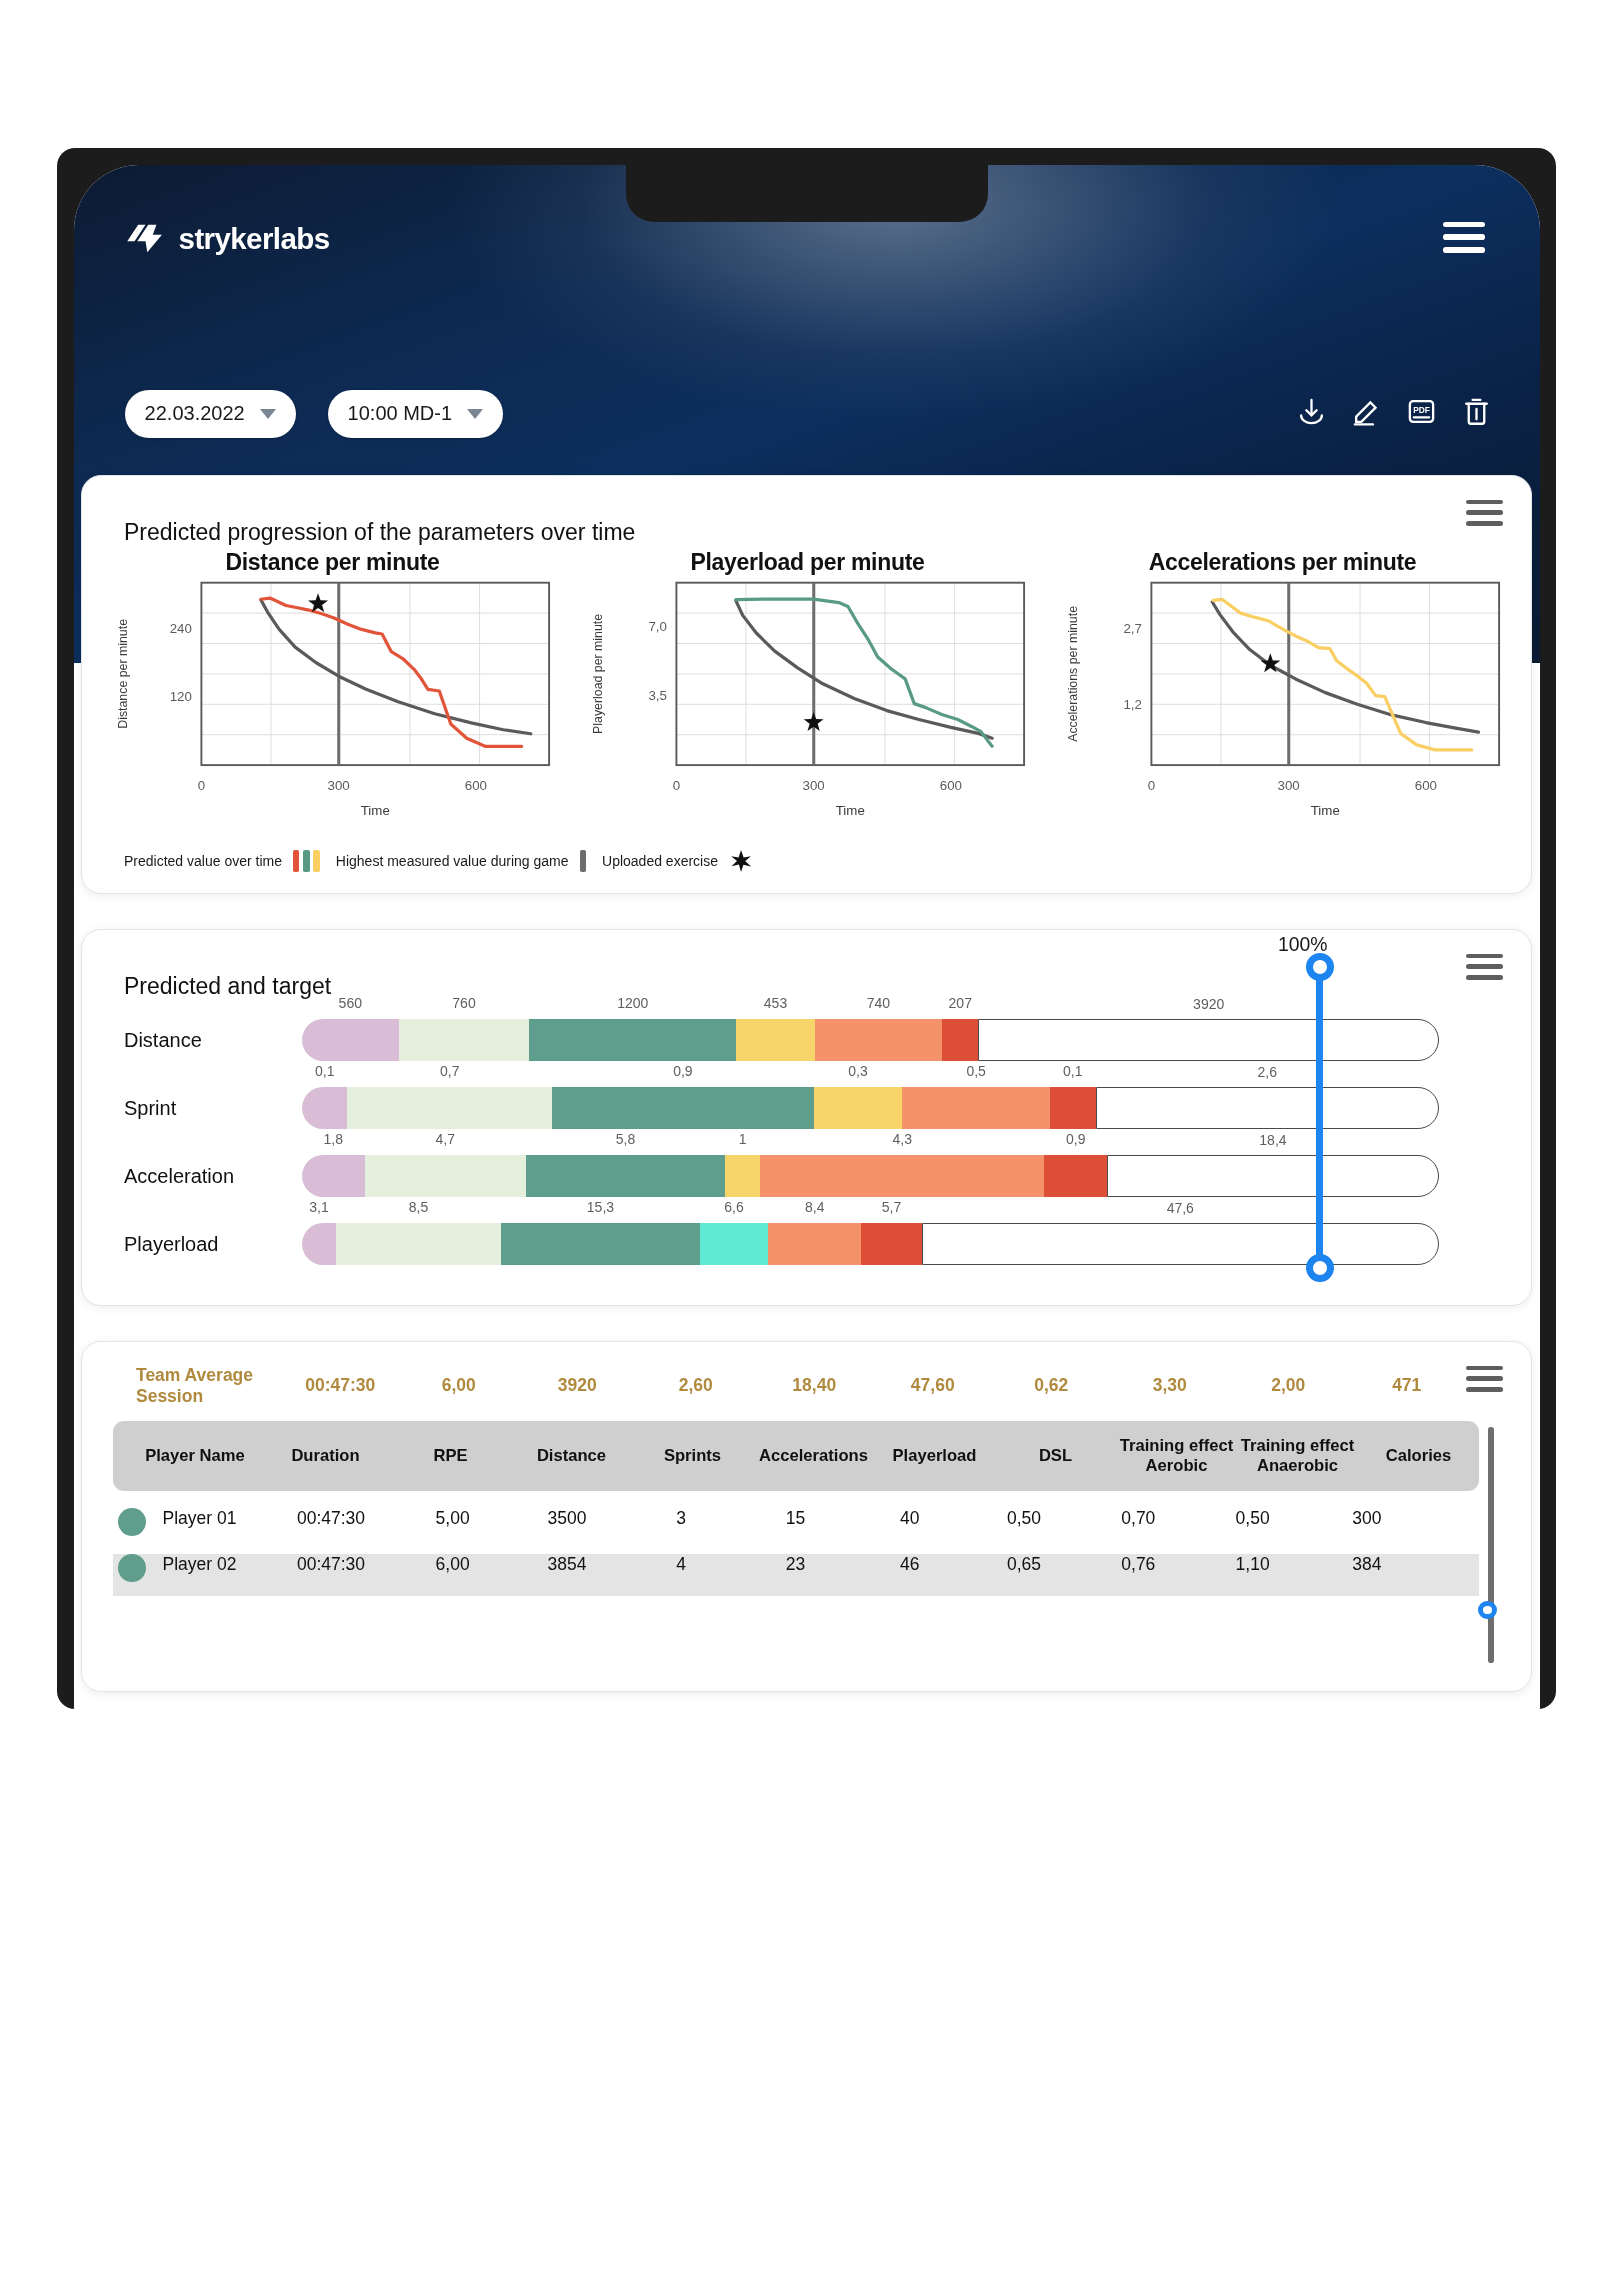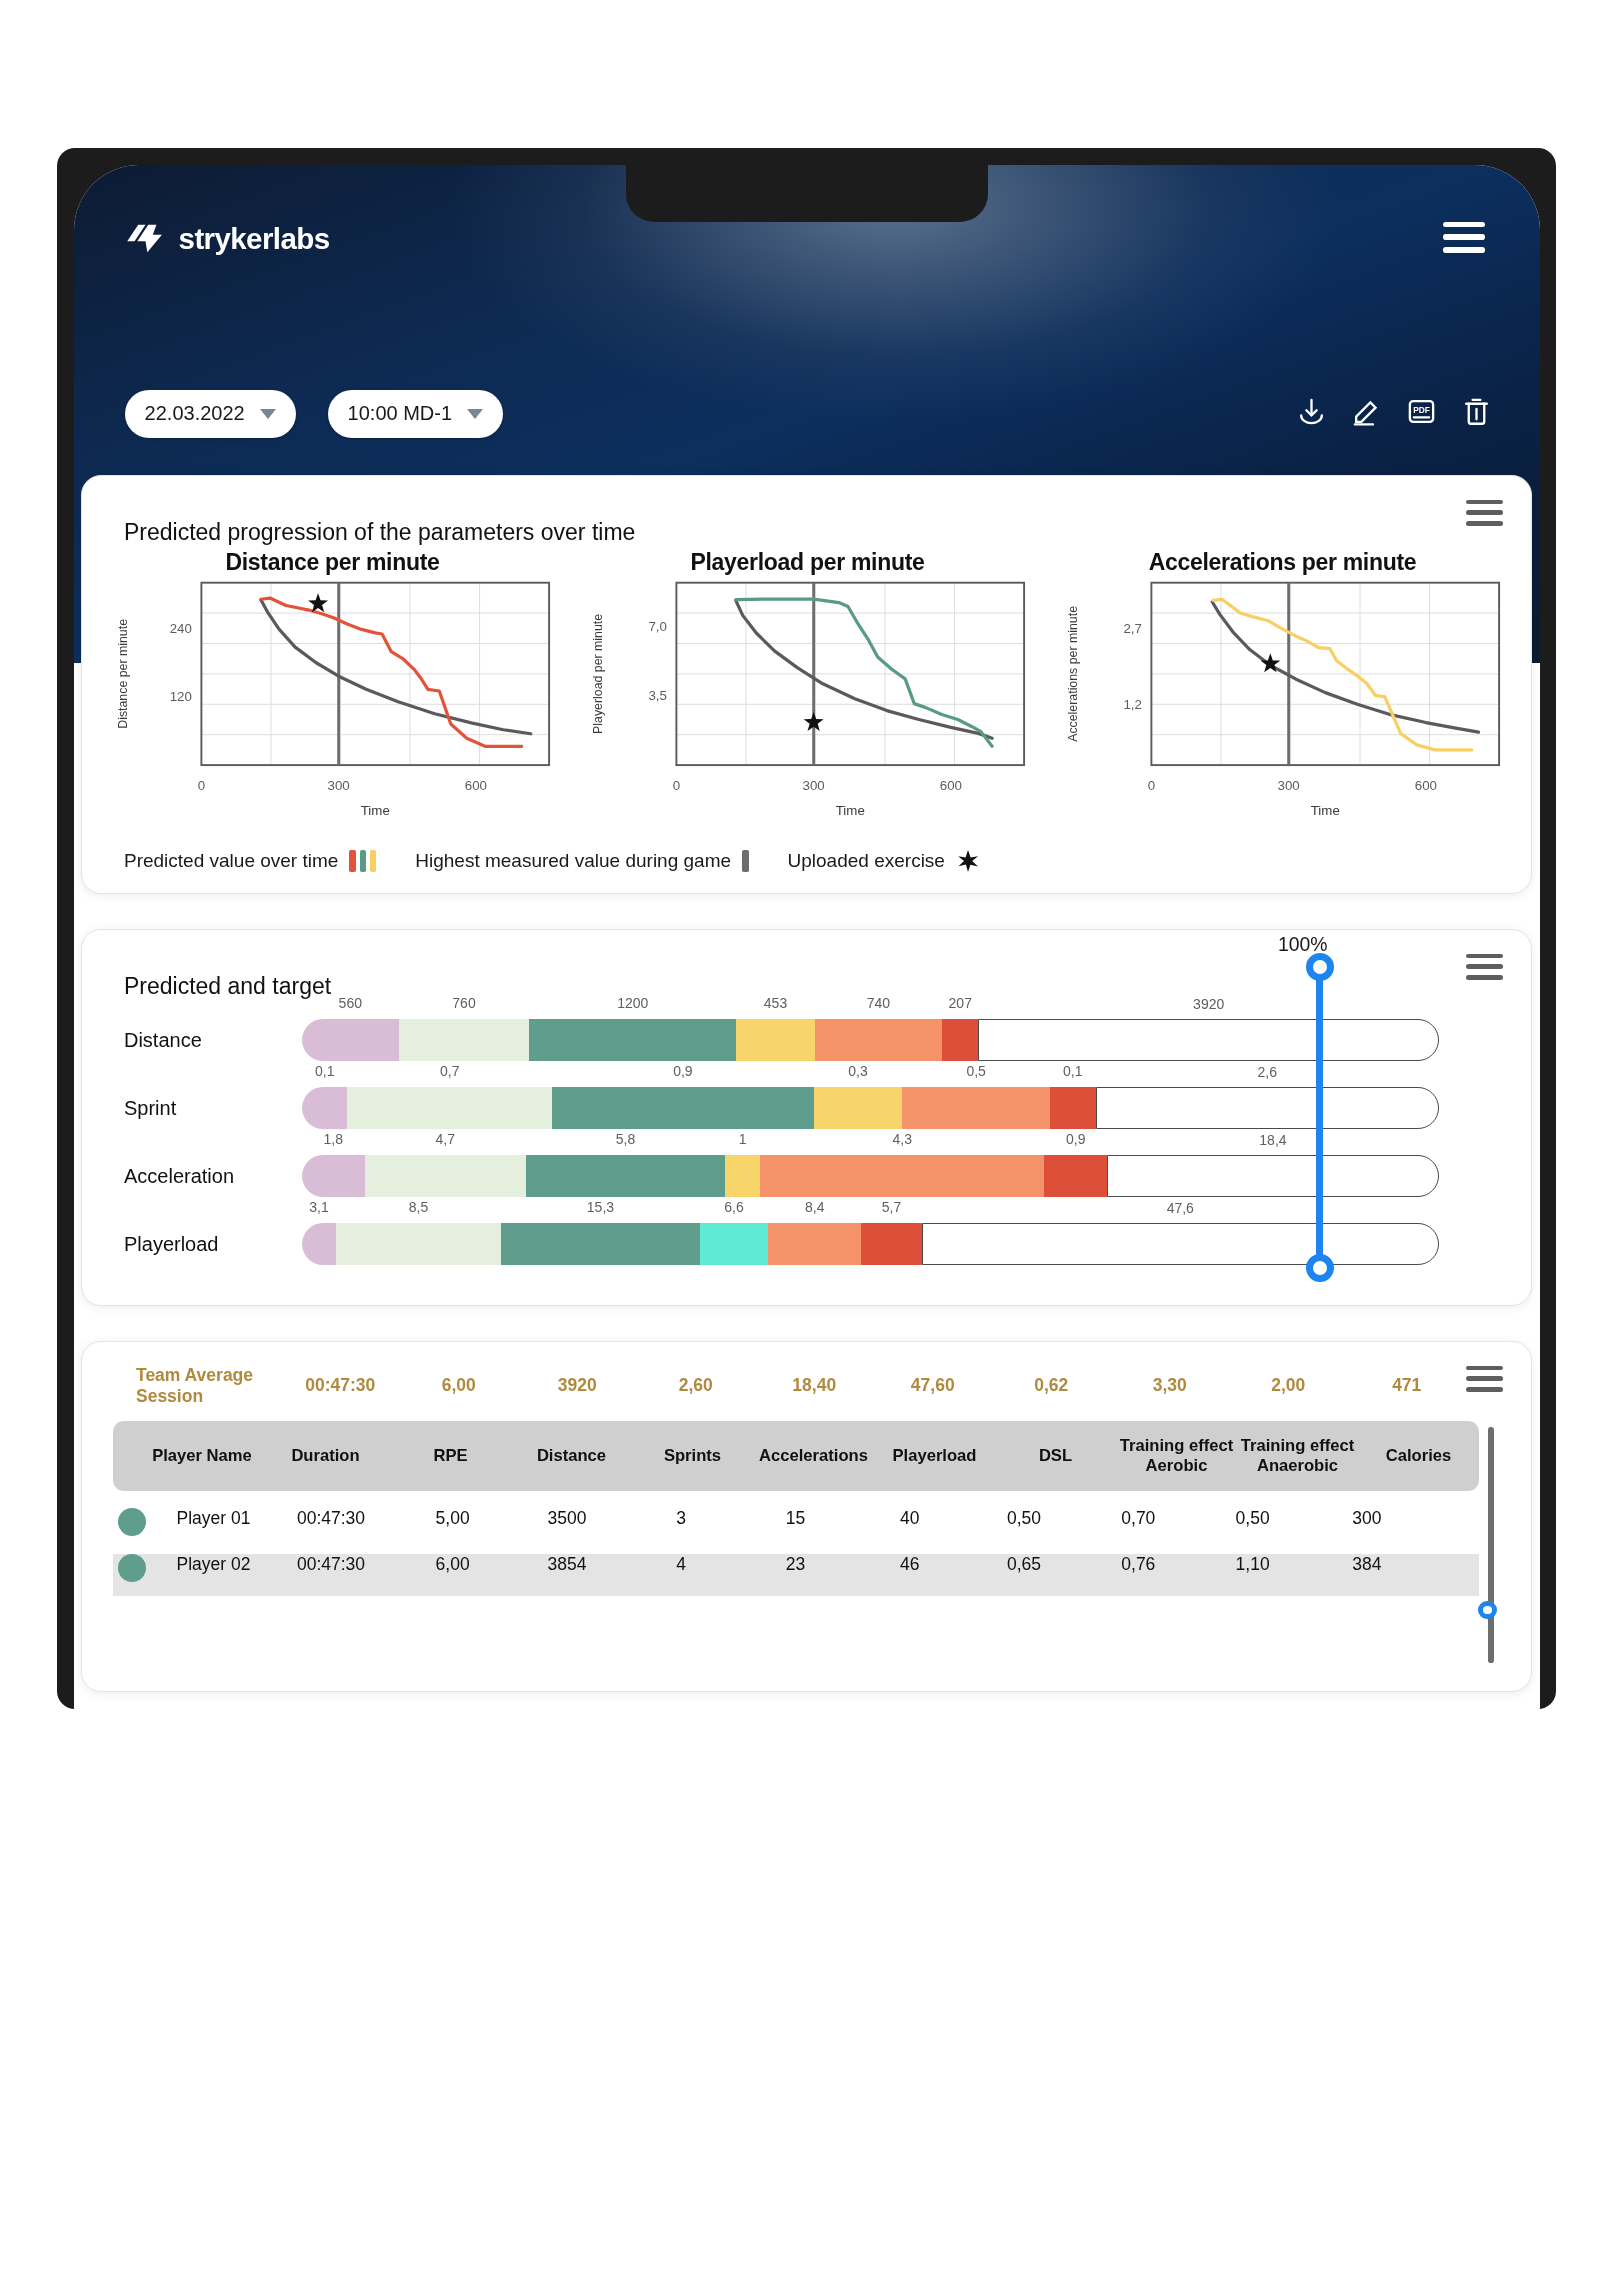--- a/index.html
+++ b/index.html
@@ -112,22 +112,22 @@
     text-align: center; font-size: 23px; font-weight: 700; color: #111;
     margin-top: 1.8px; letter-spacing: -0.3px;
   }
   .chart-svg-wrap { position: absolute; left: 0; top: 29.5px; width: 100%; height: 249px; }
   .axis-label { font-size: 13px; fill: #3a3a3a; font-family: "Liberation Sans", sans-serif; }
   .tick-label { font-size: 14px; fill: #5c5c5c; font-family: "Liberation Sans", sans-serif; }
   .xaxis-title { font-size: 14px; fill: #3a3a3a; font-family: "Liberation Sans", sans-serif; }
 
   #legend-row {
     position: absolute; left: 42px; bottom: 20px;
-    display: flex; align-items: center; gap: 39px;
-    font-size: 19px; color: #1a1a1a;
+    display: flex; align-items: center; gap: 16px;
+    font-size: 14px; color: #1a1a1a;
   }
   .legend-item { display: flex; align-items: center; gap: 11px; }
   .legend-bars { display: flex; gap: 3.7px; }
   .legend-bars i { display:block; width: 6.5px; height: 22px; border-radius: 1.8px; }
   .legend-grey { display:block; width: 6.5px; height: 22px; border-radius: 1.8px; background: #6d6d6d; }
 
   
   #card-target { left: 7.4px; top: 764px; width: 1451px; height: 377px; }
   .bar-row { position: absolute; height: 42px; }
   .bar-label {
@@ -177,21 +177,21 @@
     width: 1366px; height: 70px;
     background: #cfcfcf; border-radius: 11px;
     display: flex; align-items: center;
     font-weight: 700; font-size: 16.6px; color: #111;
   }
   .trow {
     position: absolute; left: 31px; width: 1366px; height: 42px;
     display: flex; font-size: 17.5px; color: #111;
   }
   .dot { width: 28px; height: 28px; border-radius: 50%; background: #5f9e8c; flex: 0 0 28px; margin-left: 5.5px; }
-  .c-name { flex: 0 0 148px; padding-left: 30px; }
+  .c-name { flex: 0 0 148px; padding-left: 16px; }
   .c { flex: 1; text-align: center; }
   .c-dur { flex: 0 0 129px; text-align: center; }
 
   #table-scroll {
     position: absolute; right: 37px; top: 85px;
     width: 5.5px; height: 236px; background: #6e6e6e; border-radius: 2.8px;
   }
   #table-scroll-knob {
     position: absolute; left: -10px; top: 174px;
     width: 18.5px; height: 18.5px; border: 5.5px solid #1d84f0; background: #fff;

